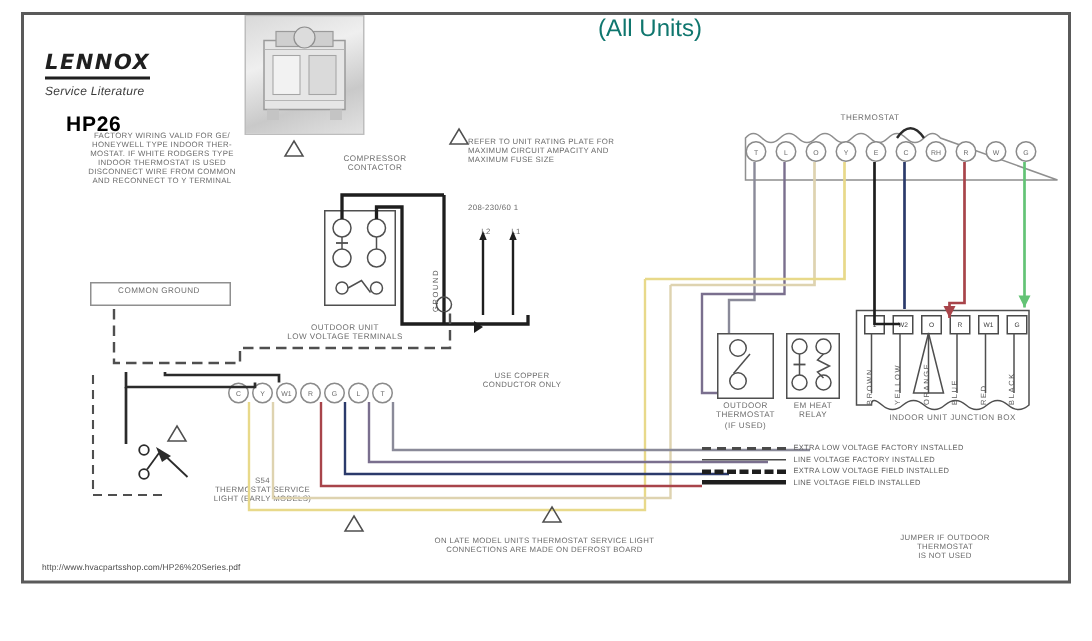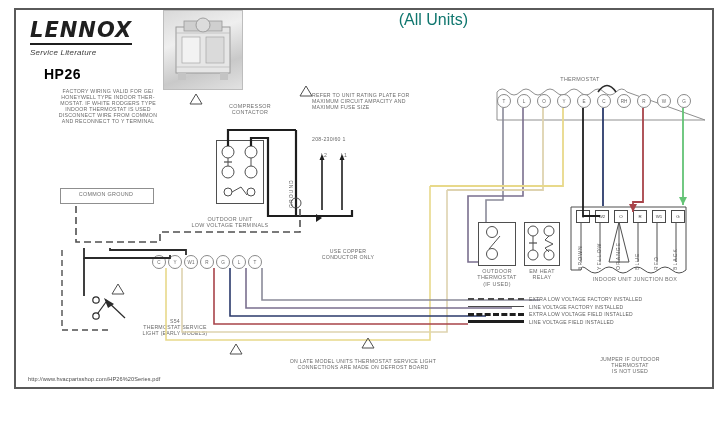--- a/index.html
+++ b/index.html
@@ -4,21 +4,21 @@
 <style>
   html,body{margin:0;padding:0;background:#ffffff;}
   body{width:728px;height:427px;font-family:"Liberation Sans",sans-serif;color:#3a3a3a;}
   #sheet{position:relative;width:728px;height:427px;overflow:hidden;background:#fff;}
   .bd{position:absolute;left:14px;top:8px;width:700px;height:381px;border:2px solid #5a5a5a;box-sizing:border-box;}
   .abs{position:absolute;}
   .txt{font-size:5.2px;line-height:6.1px;letter-spacing:.25px;color:#6a6a6a;text-align:center;white-space:pre-line;}
   .lbl{font-size:5.4px;line-height:6.3px;letter-spacing:.3px;color:#6e6e6e;text-align:center;white-space:pre-line;}
   .title{font-size:15px;font-weight:bold;color:#3b3b3b;text-align:center;line-height:18px;letter-spacing:.3px;}
   .sub{font-size:16px;color:#0f766e;text-align:right;line-height:16px;}
-  .brand{font-family:"DejaVu Sans",sans-serif;font-style:italic;font-weight:bold;font-size:21px;letter-spacing:1px;color:#1f1f1f;}
+  .brand{font-family:"DejaVu Sans",sans-serif;font-style:italic;font-weight:bold;font-size:14px;letter-spacing:1px;color:#1f1f1f;margin-top:16px;}
   .brandline{border-bottom:2px solid #1f1f1f;padding-bottom:1px;}
   .svcl{font-style:italic;font-size:8px;color:#3c3c3c;letter-spacing:.2px;}
   .model{font-size:14px;font-weight:bold;color:#000000;letter-spacing:.5px;}
   .url{font-size:5.6px;color:#4a4a4a;letter-spacing:.1px;}
   .vert{writing-mode:vertical-rl;transform:rotate(180deg);font-size:5px;letter-spacing:1.1px;color:#5e5e5e;}
   .term{position:absolute;width:12px;height:12px;border:.8px solid #8a8a8a;border-radius:50%;background:#fff;
         font-size:4.6px;color:#6a6a6a;display:flex;align-items:center;justify-content:center;}
   .tbox{position:absolute;border:.9px solid #4a4a4a;background:#fff;font-size:4.4px;color:#3a3a3a;
         display:flex;align-items:center;justify-content:center;}
   .box{position:absolute;border:1px solid #4f4f4f;background:transparent;}

